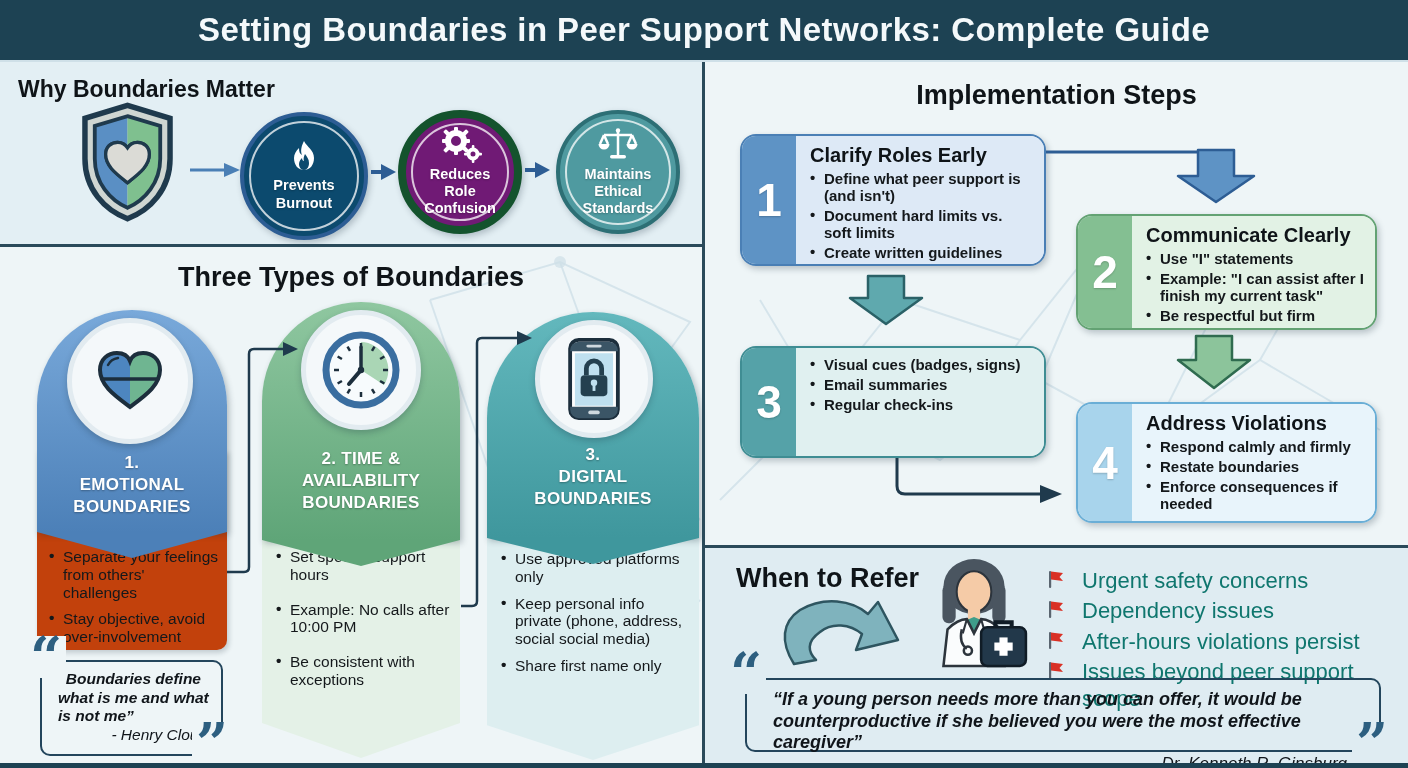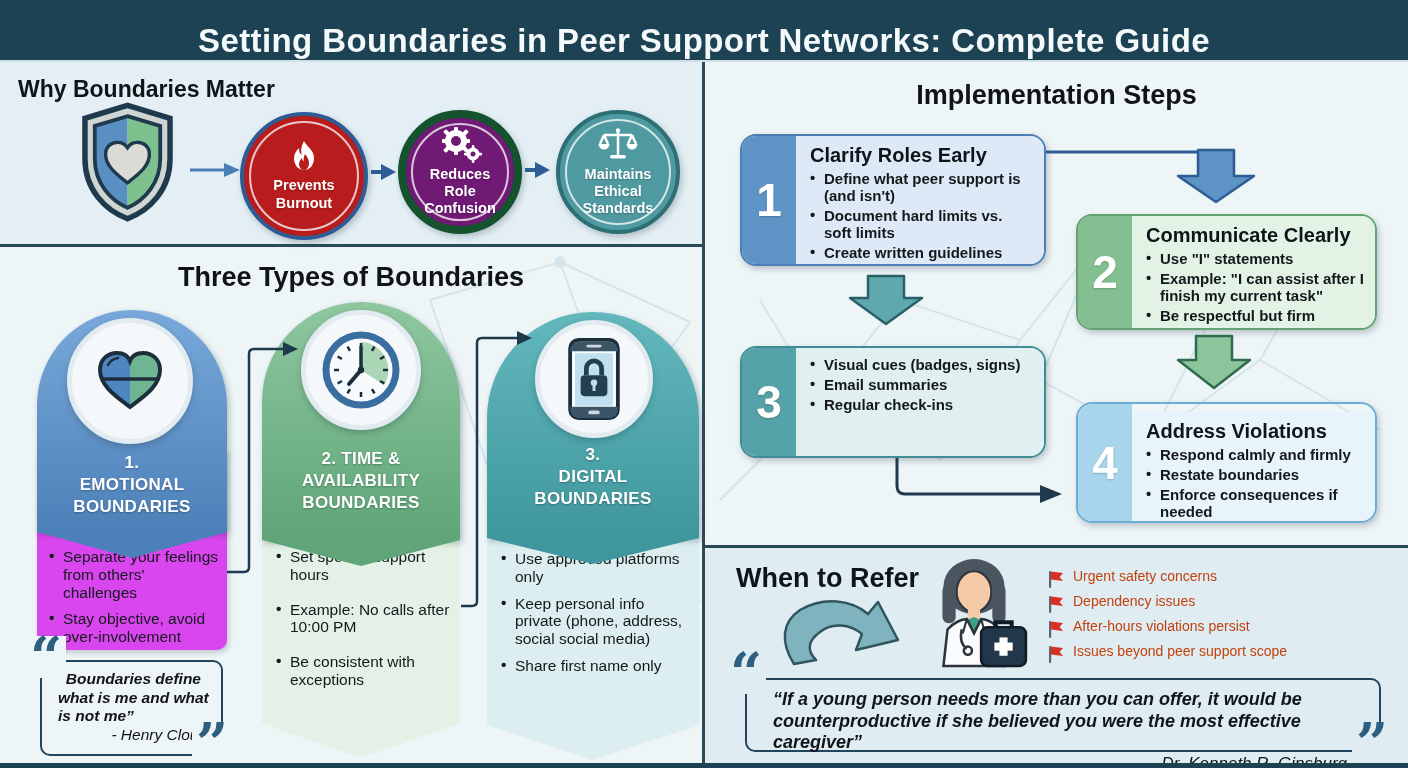--- a/index.html
+++ b/index.html
@@ -20,34 +20,34 @@
   svg.overlay  { left:0; top:0; z-index:20; position:absolute; pointer-events:none; }
 
   
   .div-v      { left:702px; top:62px; width:3px; height:706px; background:#2a4a5a; z-index:15; }
   .div-h-left { left:0; top:244px; width:702px; height:3px; background:#2a4a5a; z-index:15; }
   .div-h-right{ left:705px; top:545px; width:703px; height:3px; background:#2a4a5a; z-index:15; }
   .bar-bottom { left:0; top:763px; width:1408px; height:5px; background:#1d4253; z-index:15; }
 
   
   .top-bar { left:0; top:0; width:1408px; height:62px; background:#1d4253;
-             display:flex; align-items:flex-end; justify-content:center; z-index:10;
+             display:flex; align-items:center; justify-content:center; z-index:10;
              border-bottom:2px solid #cfe0e8; }
   .top-bar h1 { color:#f4f9fb; font-size:33px; font-weight:800; letter-spacing:.4px; }
 
   
   .why-heading { left:18px; top:76px; font-size:23px; font-weight:800; color:#0f1418; z-index:5; }
   .wb-circle { border-radius:50%; z-index:5; display:flex; flex-direction:column;
                align-items:center; justify-content:center; text-align:center;
                box-shadow:2px 3px 6px rgba(25,45,60,.25); }
   .wb-circle::after { content:""; position:absolute; inset:5px; border:2px solid rgba(255,255,255,.75);
                border-radius:50%; }
   .wb-label { color:#fff; font-weight:800; font-size:14.5px; line-height:1.18;
               white-space:pre-line; text-shadow:0 1px 2px rgba(0,0,0,.25); margin-top:3px; }
-  .circle-1 { left:240px; top:112px; width:128px; height:128px; background:#b91c1c; border:4px solid #2d5d94; }
+  .circle-1 { left:240px; top:112px; width:128px; height:128px; background:#0c4a6e; border:4px solid #2d5d94; }
   .circle-2 { left:398px; top:110px; width:124px; height:124px; background:#701a75; border:8px solid #14532d; }
   .circle-3 { left:556px; top:110px; width:124px; height:124px; background:#4f9aa0; border:4px solid #2d6f75; }
 
   
   .types-heading { left:0; top:262px; width:702px; text-align:center;
                    font-size:27px; font-weight:800; color:#0f1418; z-index:5; }
   .dome { z-index:6; box-shadow:2px 3px 6px rgba(25,45,60,.3); }
   .dome-txt { position:absolute; left:0; width:100%; text-align:center; color:#fff;
               font-weight:800; font-size:17px; line-height:1.3; white-space:pre-line;
               letter-spacing:.3px; text-shadow:0 1px 2px rgba(0,0,0,.3); z-index:7; }
@@ -60,21 +60,21 @@
             color:#14181b; margin-bottom:9px; }
   .bullet::before { content:"•"; position:absolute; left:0; top:-1px; font-weight:700; }
   .gap-lg .bullet { margin-bottom:17px; }
 
   .dome1  { left:37px;  top:310px; width:190px; height:222px; border-radius:95px 95px 0 0;
             background:linear-gradient(180deg,#79a9da,#4c80b8); }
   .point1 { left:37px;  top:532px; border-left:95px solid transparent; border-right:95px solid transparent;
             border-top:26px solid #4c80b8; }
   .txt1   { top:452px; }
   .icirc1 { left:67px;  top:318px; width:126px; height:126px; }
-  .panel1 { left:37px;  top:450px; width:190px; height:200px; background:#d946ef;
+  .panel1 { left:37px;  top:450px; width:190px; height:200px; background:#c2410c;
             border-radius:0 0 10px 10px; padding:98px 8px 0 12px; box-shadow:2px 3px 5px rgba(25,45,60,.2); }
 
   .dome2  { left:262px; top:302px; width:198px; height:238px; border-radius:99px 99px 0 0;
             background:linear-gradient(180deg,#8fc7a0,#5fa578); }
   .point2 { left:262px; top:540px; border-left:99px solid transparent; border-right:99px solid transparent;
             border-top:26px solid #5fa578; }
   .txt2   { top:448px; }
   .icirc2 { left:301px; top:310px; width:120px; height:120px; }
   .panel2 { left:262px; top:440px; width:198px; height:318px; background:#e4f1e7;
             clip-path:polygon(0 0,100% 0,100% 89%,50% 100%,0 89%); padding:108px 10px 0 14px; }
@@ -114,29 +114,29 @@
   .step-body { flex:1; padding:8px 10px 6px 14px; }
   .step-title { font-size:20px; font-weight:800; color:#0f1418; margin-bottom:3px; }
   .step-body .bullet { font-size:15px; line-height:1.14; margin-bottom:3px;font-weight:bold; }
   .step-1 { left:740px;  top:134px; width:306px; height:132px; border-color:#4a7fb5; }
   .step-1 .step-strip { background:#5e93c5; } .step-1 .step-body { background:#dde9f6; }
   .step-2 { left:1076px; top:214px; width:301px; height:116px; border-color:#63a273; }
   .step-2 .step-strip { background:#84bf92; } .step-2 .step-body { background:#e2f2e5; }
   .step-3 { left:740px;  top:346px; width:306px; height:112px; border-color:#3f8d93; }
   .step-3 .step-strip { background:#55a2a8; } .step-3 .step-body { background:#e0f0f0; }
   .step-4 { left:1076px; top:402px; width:301px; height:121px; border-color:#6aaed6; }
-  .step-4 .step-strip { background:#a8d4ec; } .step-4 .step-body { background:#e8f4fb;margin-top:8px; }
+  .step-4 .step-strip { background:#a8d4ec; } .step-4 .step-body { background:#e8f4fb; }
 
   
   .refer-heading { left:736px; top:563px; font-size:27px; font-weight:800; color:#0f1418; z-index:5; }
   .doctor { left:918px; top:556px; z-index:5; }
   .flag-list { left:1046px; top:568px; width:356px; z-index:5; }
   .flag-row { display:flex; align-items:flex-start; gap:9px; margin-bottom:4px; }
   .flag-row svg { flex:0 0 18px; margin-top:1px; }
-  .flag-label { font-size:14px; color:#c2410c; line-height:1.2; }
+  .flag-label { font-size:22px; color:#0f766e; line-height:1.2;margin-left:9px; }
 </style>
 </head>
 <body>
 
 <div class="abs bg-why"></div>
 <div class="abs bg-types"></div>
 <div class="abs bg-impl"></div>
 <div class="abs bg-refer"></div>
 
 <svg class="pattern" width="1408" height="768">

